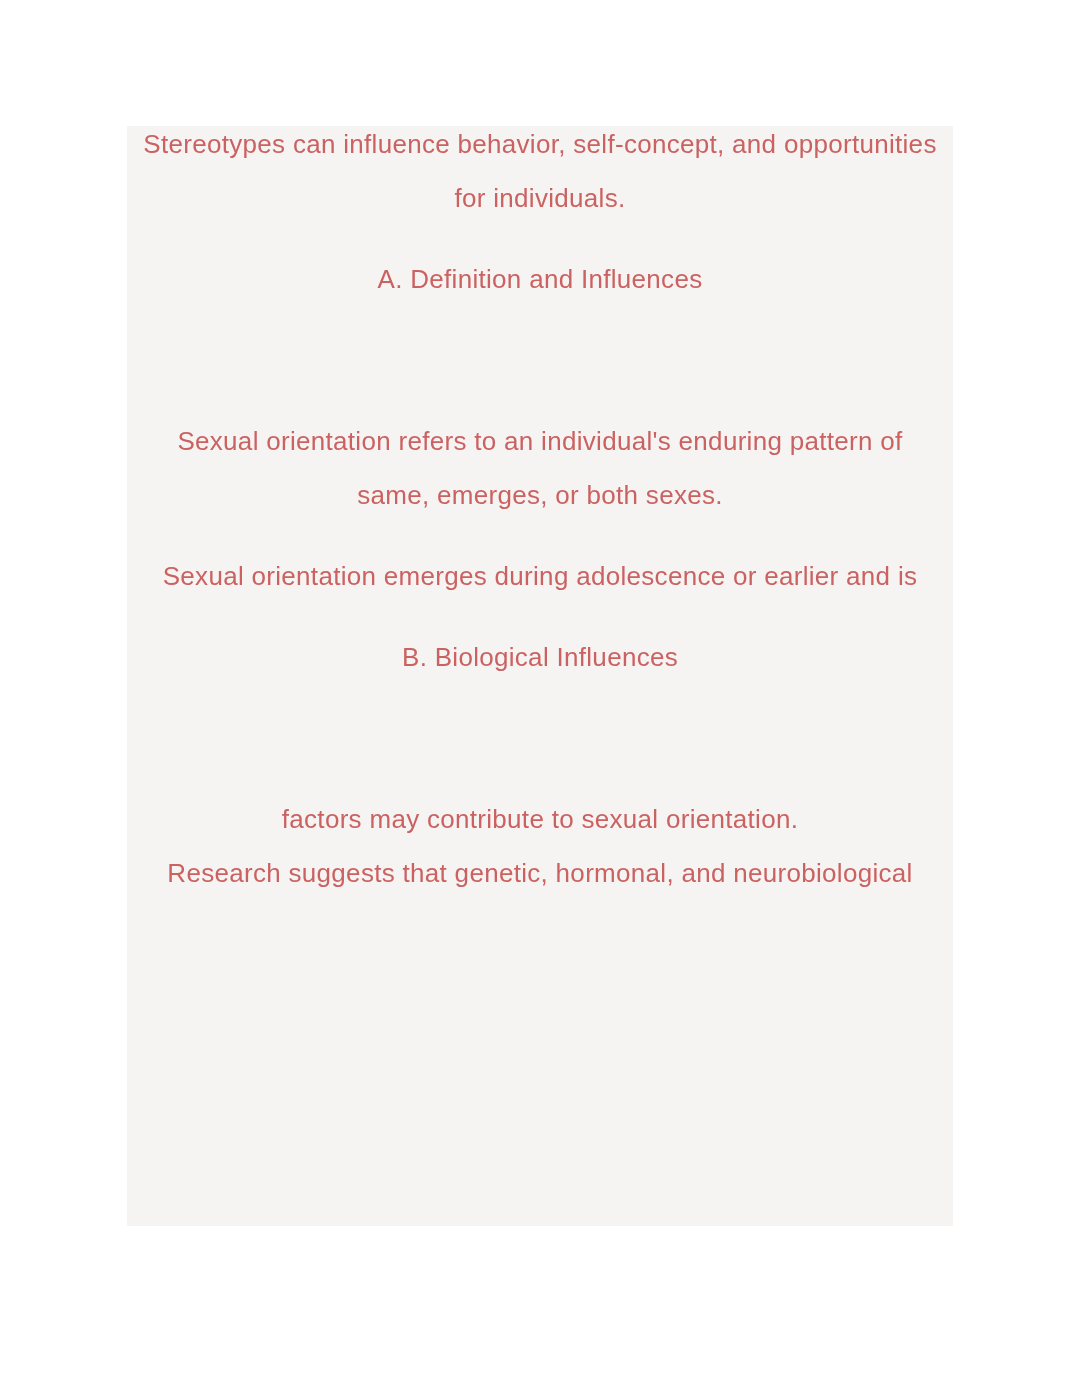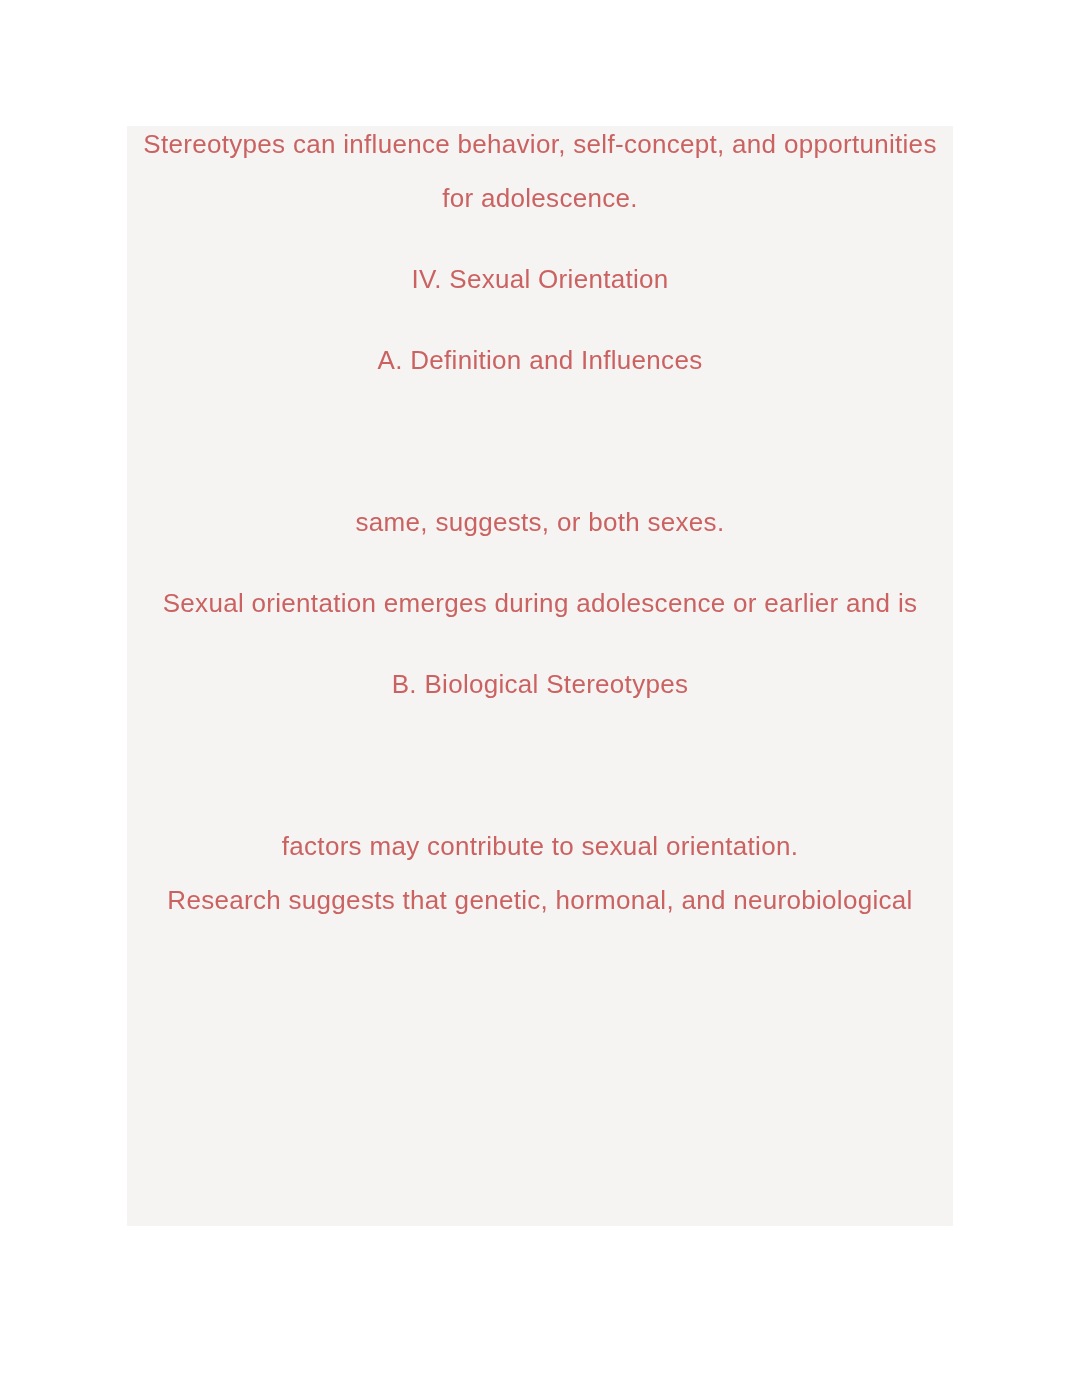--- a/index.html
+++ b/index.html
@@ -43,39 +43,37 @@
   }
 </style>
 </head>
 <body>
 
 <div class="canvas">
   <div class="doc-page">
     <div class="doc-content" id="doc-content" style="color: rgb(203, 98, 98);">
         <p>
           <span class="line">Stereotypes can influence behavior, self-concept, and opportunities</span>
-          <span class="line">for adolescence.</span>
-        </p>
-        <p>
-          <span class="line">IV. Sexual Orientation</span>
+          <span class="line">for individuals.</span>
         </p>
         <p>
           <span class="line">A. Definition and Influences</span>
         </p>
         <p>
           <span class="line"></span>
         </p>
         <p>
-          <span class="line">same, suggests, or both sexes.</span>
+          <span class="line">Sexual orientation refers to an individual's enduring pattern of</span>
+          <span class="line">same, emerges, or both sexes.</span>
         </p>
         <p>
           <span class="line">Sexual orientation emerges during adolescence or earlier and is</span>
         </p>
         <p>
-          <span class="line">B. Biological Stereotypes</span>
+          <span class="line">B. Biological Influences</span>
         </p>
         <p>
           <span class="line"></span>
         </p>
         <p>
           <span class="line">factors may contribute to sexual orientation.</span>
           <span class="line">Research suggests that genetic, hormonal, and neurobiological</span>
         </p>
       </div>
   </div>

